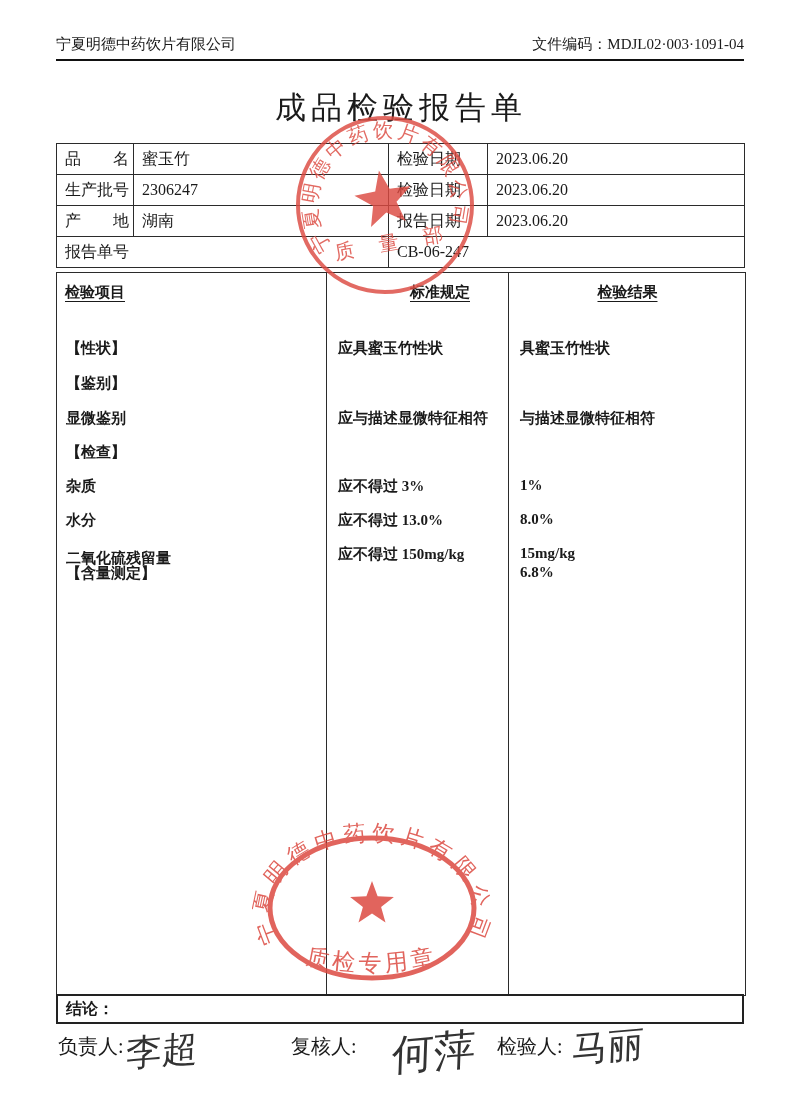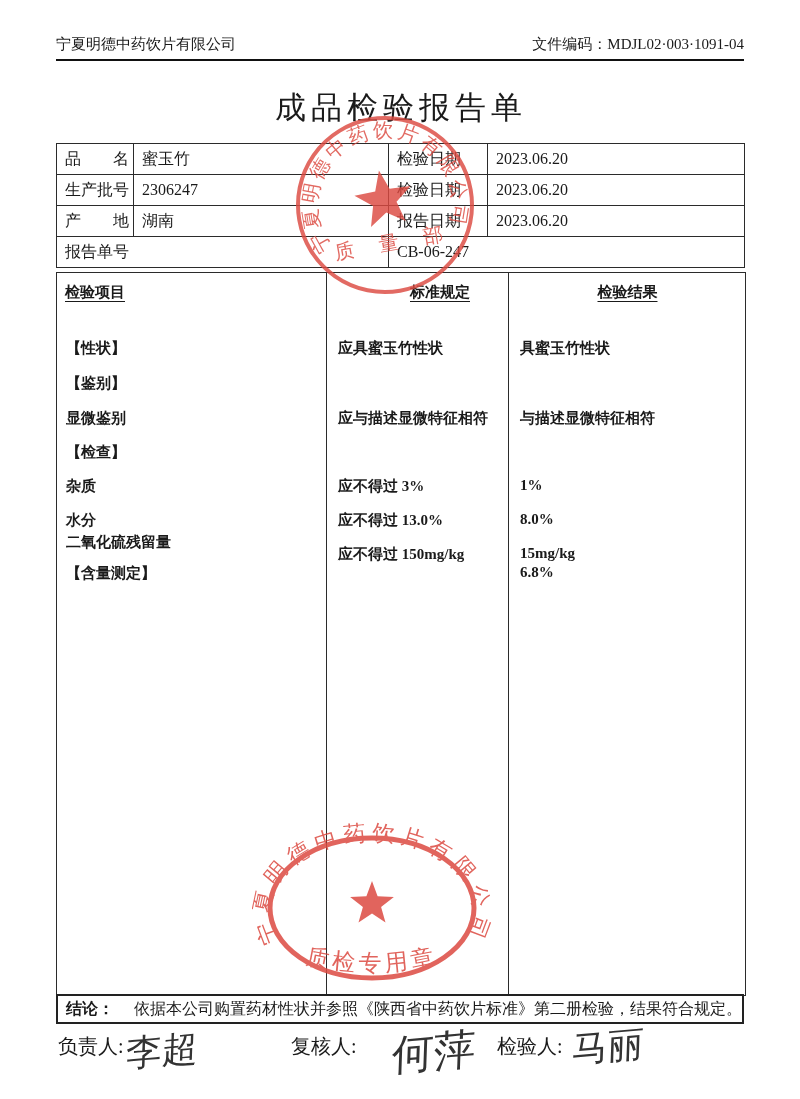--- a/index.html
+++ b/index.html
@@ -110,21 +110,21 @@
 
   <div class="insp">
     <div class="col col1">
       <div class="chead">检验项目</div>
       <div class="cell" style="top:66px">【性状】</div>
       <div class="cell" style="top:101px">【鉴别】</div>
       <div class="cell" style="top:136px">显微鉴别</div>
       <div class="cell" style="top:170px">【检查】</div>
       <div class="cell" style="top:204px">杂质</div>
       <div class="cell" style="top:238px">水分</div>
-      <div class="cell" style="top:260px">二氧化硫残留量</div>
+      <div class="cell" style="top:276px">二氧化硫残留量</div>
       <div class="cell" style="top:291px">【含量测定】</div>
     </div>
     <div class="col col2">
       <div class="chead">标准规定</div>
       <div class="cell" style="top:66px">应具蜜玉竹性状</div>
       <div class="cell" style="top:136px">应与描述显微特征相符</div>
       <div class="cell" style="top:204px">应不得过 3%</div>
       <div class="cell" style="top:238px">应不得过 13.0%</div>
       <div class="cell" style="top:272px">应不得过 150mg/kg</div>
     </div>
@@ -134,21 +134,20 @@
       <div class="cell" style="top:136px">与描述显微特征相符</div>
       <div class="cell" style="top:204px">1%</div>
       <div class="cell" style="top:238px">8.0%</div>
       <div class="cell" style="top:272px">15mg/kg</div>
       <div class="cell" style="top:291px">6.8%</div>
     </div>
   </div>
 
   <div class="concl">
     <b>结论：</b>
-      <span>依据本公司购置药材性状并参照《陕西省中药饮片标准》第二册检验，结果符合规定。</span>
   </div>
 
   <div class="sig-label" style="left:58px;top:1033px">负责人:</div>
   <div class="sig-name" style="left:126px;top:1030px">李超</div>
   <div class="sig-label" style="left:291px;top:1033px">复核人:</div>
   <div class="sig-name" style="left:392px;top:1028px;font-size:42px">何萍</div>
   <div class="sig-label" style="left:497px;top:1033px">检验人:</div>
   <div class="sig-name" style="left:572px;top:1026px">马丽</div>
 
   <div class="stamp" style="left:280px;top:100px;width:210px;height:210px">

